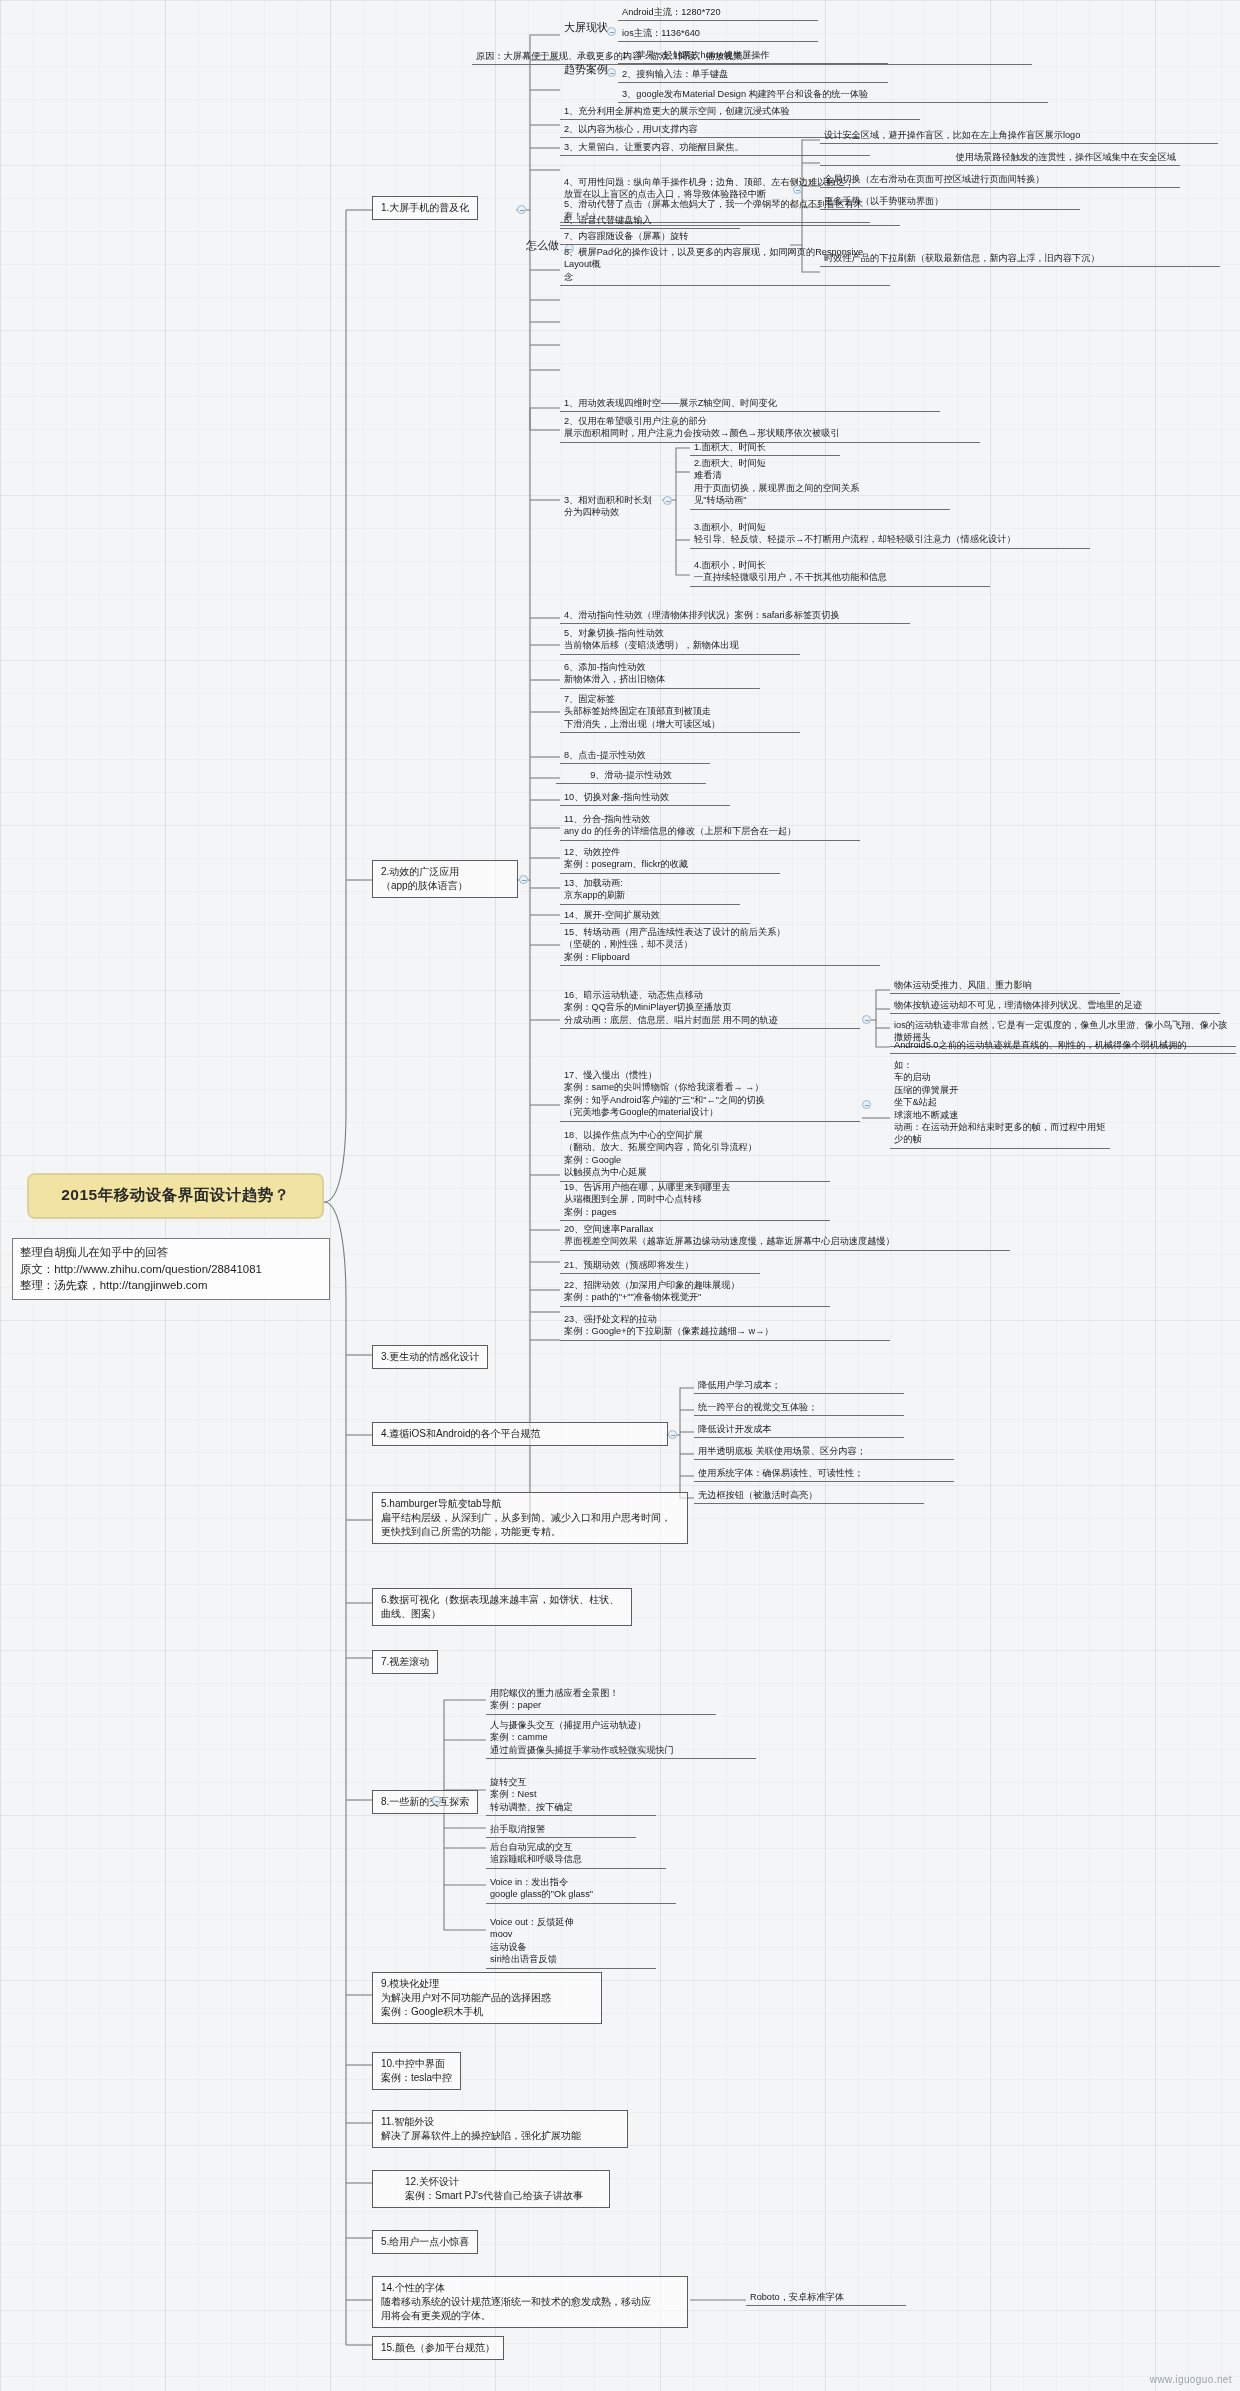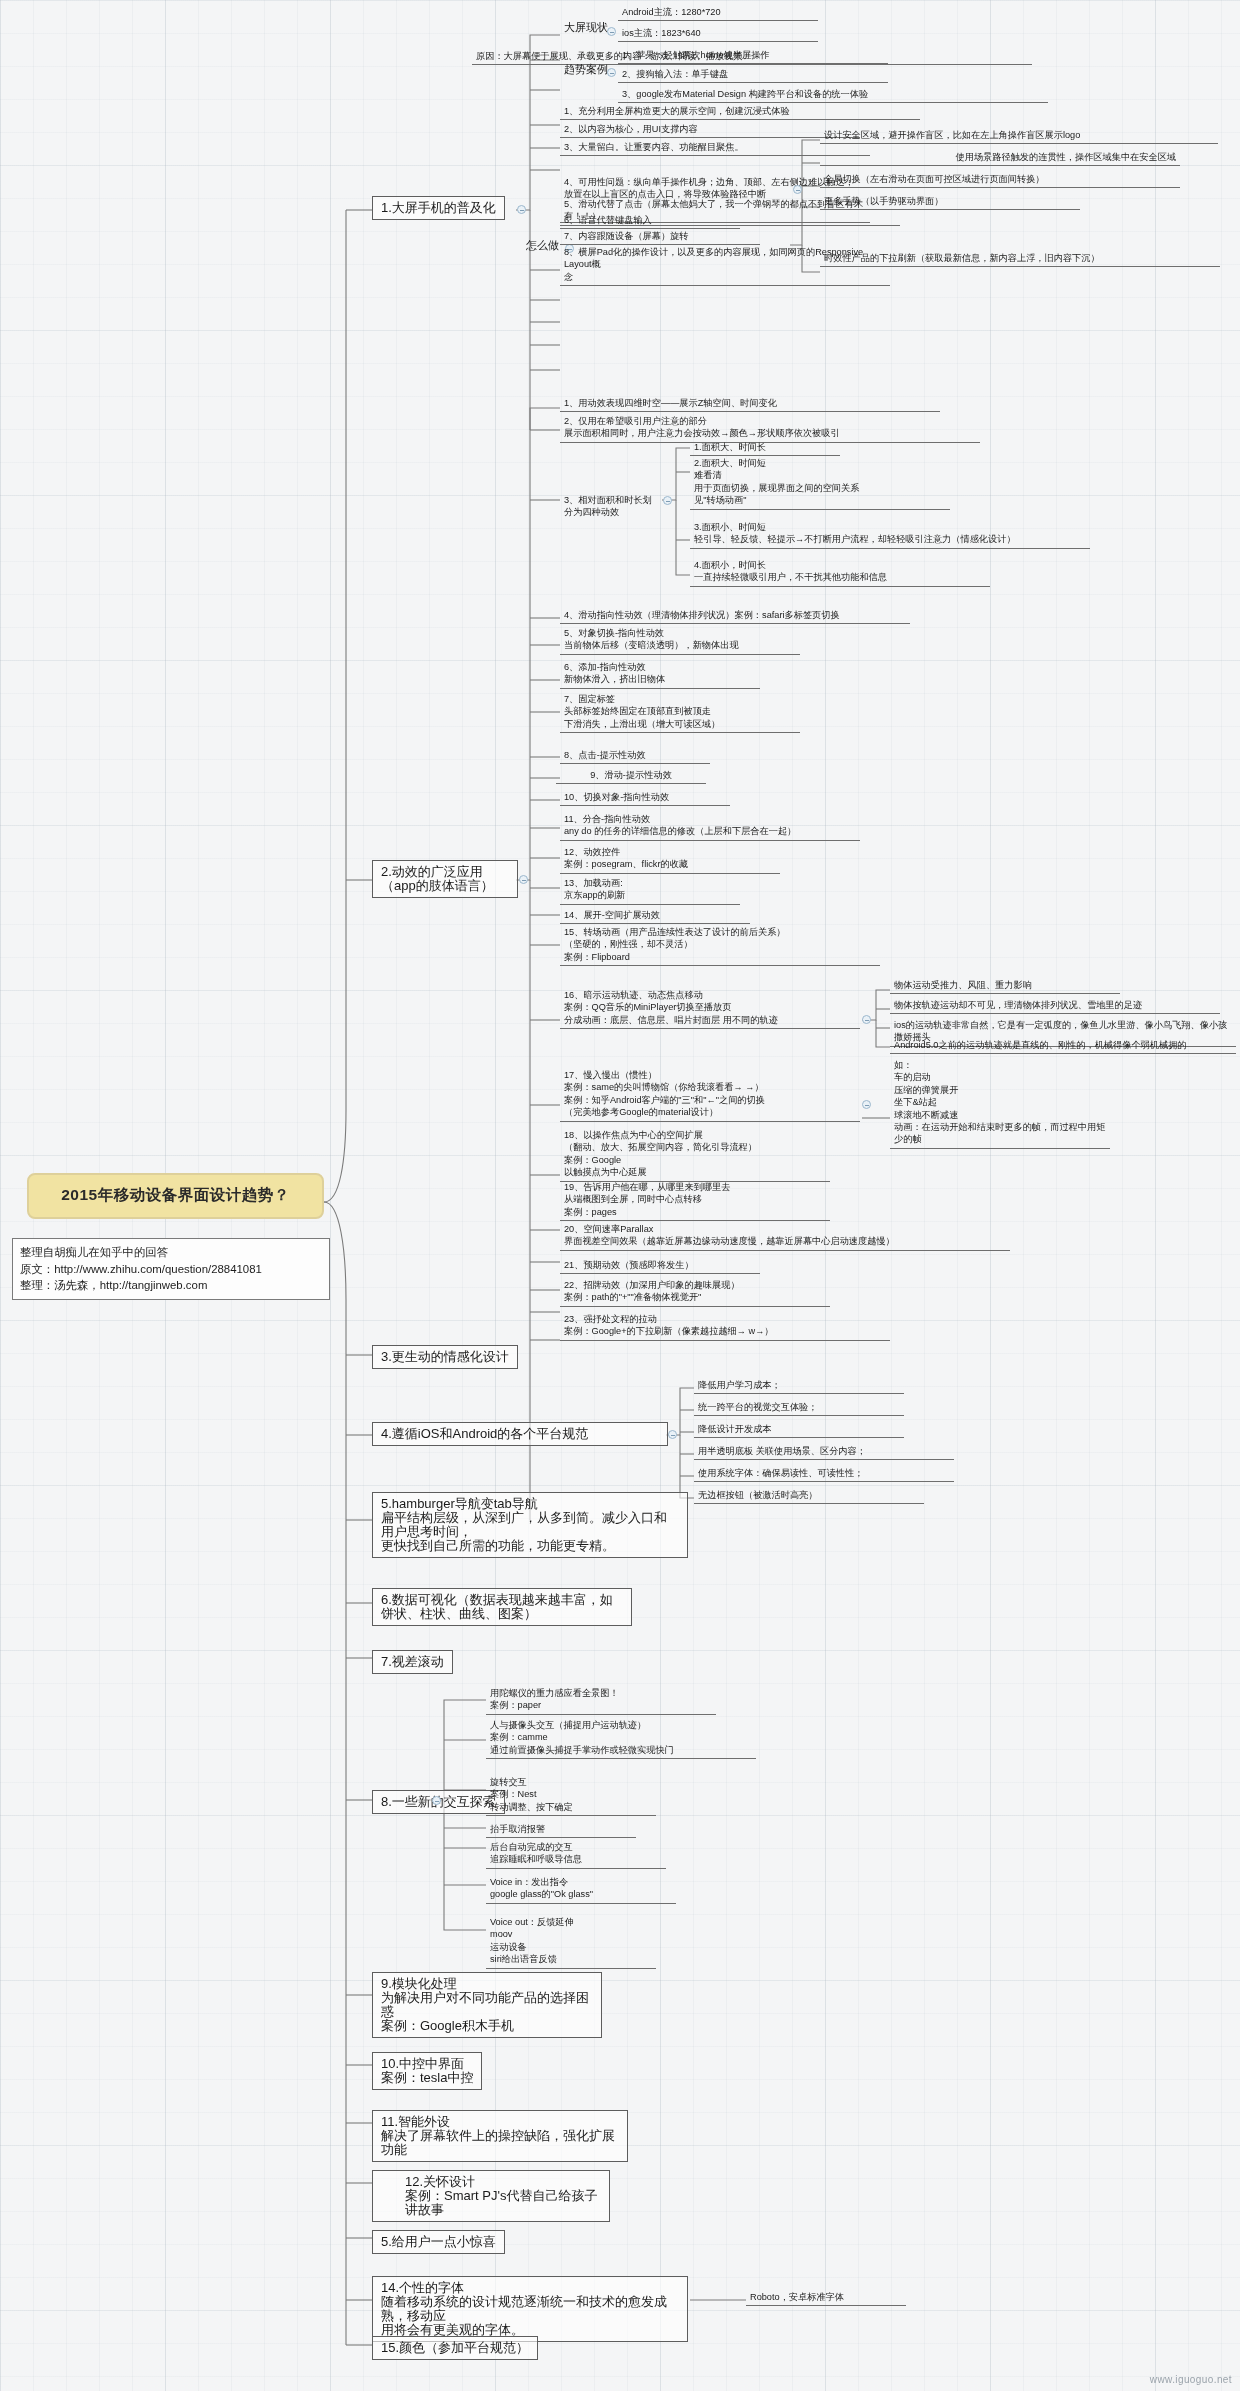--- a/index.html
+++ b/index.html
@@ -28,21 +28,21 @@
     line-height: 12.4px;
     white-space: pre-line;
     color: #1a1a1a;
     padding: 1px 4px 2px 4px;
   }
   
   .u {
     border-bottom: 1px solid #6e6e6e;
   }
   .main-branch {
-    font-size: 13px;
+    font-size: 10px;
     line-height: 14px;
     border: 1px solid #5d5d5d;
     background: rgba(255,255,255,0.6);
     padding: 4px 8px;
   }
   .sub-label { font-size: 11px; }
 
   
   #central {
     position:absolute;
@@ -225,21 +225,21 @@
 案例：Smart PJ's代替自己给孩子讲故事</div>
   <div class="node main-branch" style="left:372px; top:2230px;">5.给用户一点小惊喜</div>
   <div class="node main-branch" style="left:372px; top:2276px; width:316px;">14.个性的字体
 随着移动系统的设计规范逐渐统一和技术的愈发成熟，移动应
 用将会有更美观的字体。</div>
   <div class="node main-branch" style="left:372px; top:2336px;">15.颜色（参加平台规范）</div>
 
   <div class="node sub-label" style="left:560px; top:20px;">大屏现状</div>
   <div class="bub" style="left:607px; top:27px;"></div>
   <div class="node u" style="left:618px; top:5px; width:200px;">Android主流：1280*720</div>
-  <div class="node u" style="left:618px; top:26px; width:200px;">ios主流：1823*640</div>
+  <div class="node u" style="left:618px; top:26px; width:200px;">ios主流：1136*640</div>
 
   <div class="node u" style="left:472px; top:49px; width:560px;">原因：大屏幕便于展现、承载更多的内容：游戏、阅读、播放视频…</div>
 
   <div class="node sub-label" style="left:560px; top:62px;">趋势案例</div>
   <div class="bub" style="left:607px; top:68px;"></div>
   <div class="node u" style="left:618px; top:48px; width:270px;">1、苹果：轻触两次home健半屏操作</div>
   <div class="node u" style="left:618px; top:67px; width:270px;">2、搜狗输入法：单手键盘</div>
   <div class="node u" style="left:618px; top:87px; width:430px;">3、google发布Material Design 构建跨平台和设备的统一体验</div>
 
   <div class="node sub-label" style="left:522px; top:238px;">怎么做</div>

